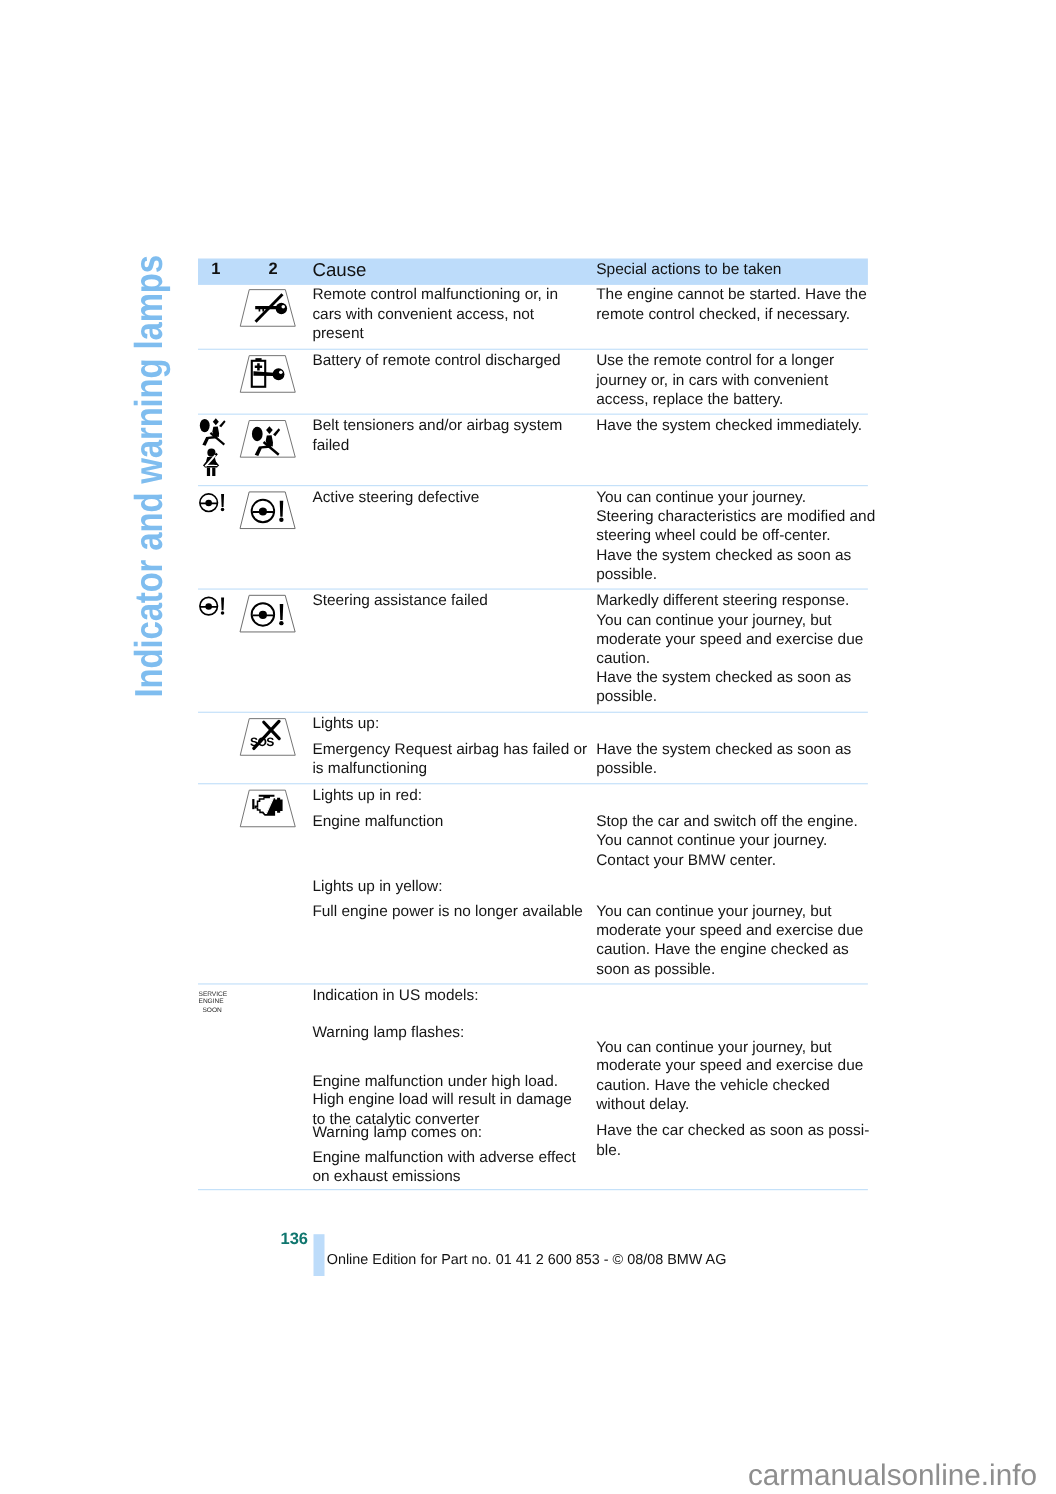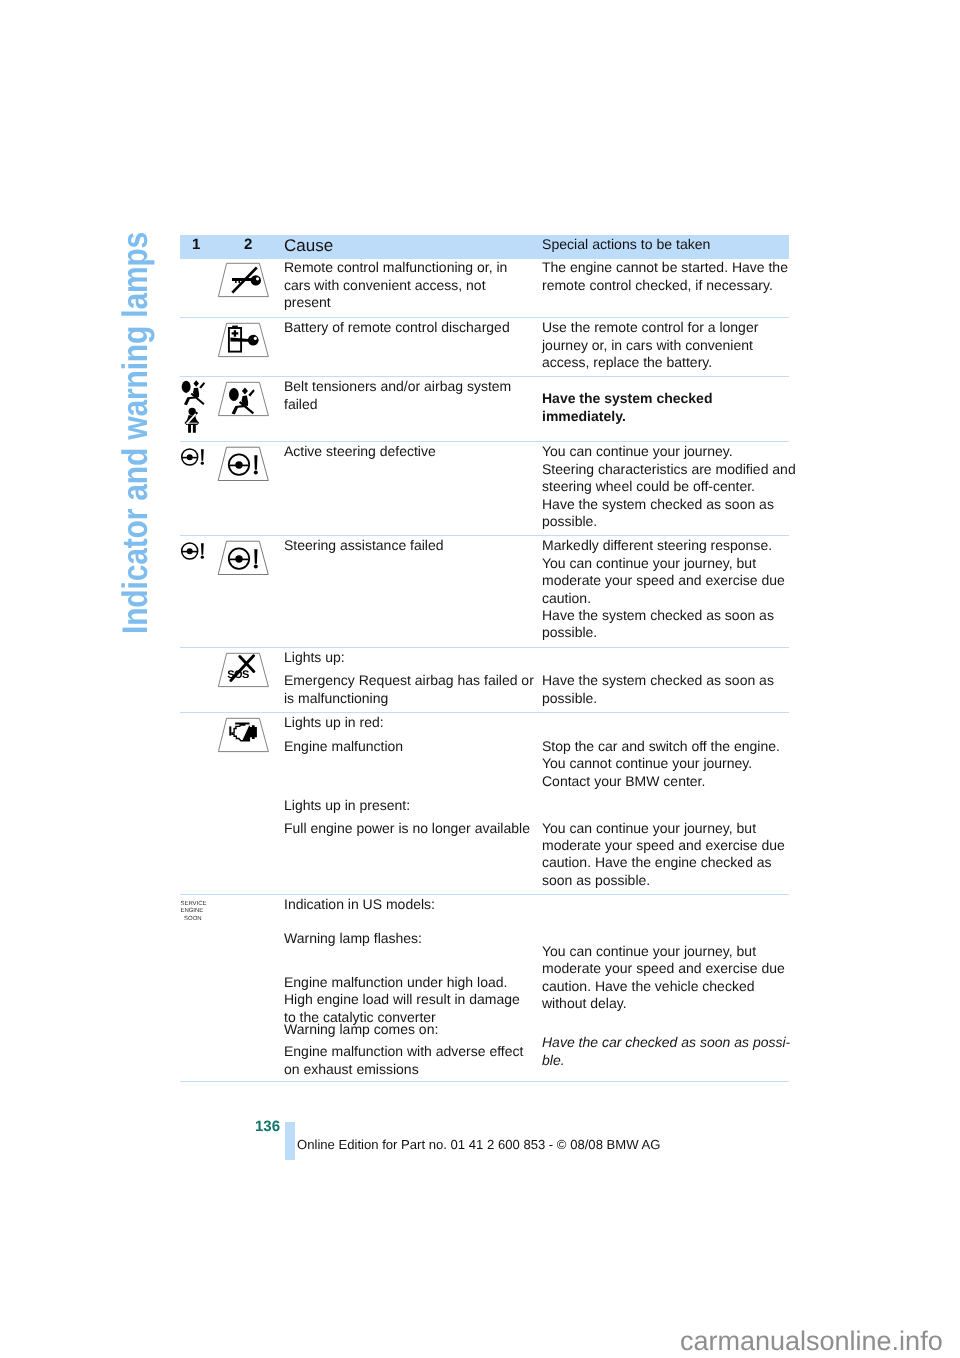--- a/index.html
+++ b/index.html
@@ -129,21 +129,21 @@
    <ellipse cx="6.4" cy="11.2" rx="5.3" ry="7.1"></ellipse>
    <path d="M18.4 3.6 L21.7 7.4 L18.4 11.2 L15.1 7.4 Z"></path>
    <path d="M15.8 12.8 L20.6 12.4 L21.9 19.6 L21.7 23.6 L16.2 22.6 L14.7 18.1 Z"></path>
    <path d="M22.0 11.8 L27.6 5.6 L29.0 7.4 L24.2 13.4 Z"></path>
    <path d="M17.8 19.6 L16.6 22.6 L8.0 23.6 L3.9 31.8 L7.4 33.0 L10.8 25.6 L20.0 24.8 L20.4 19.4 Z"></path>
    <path d="M12.6 19.2 L27.6 31.8" stroke="#000" stroke-width="2.4" fill="none"></path>
   </g>
  </svg>
           </div>
           <div class="txt col-cause" style="top: 0px;">Belt tensioners and/or airbag system failed</div>
-          <div class="txt col-act" style="top: 12px; font-weight: bold;">
+          <div class="txt col-act" style="top: 0px;">
             <div>Have the system checked immediately.</div>
           </div>
         </div>
         <div class="row" style="height: 94px;">
           <div class="col-i1">
             <svg class="ic" width="30" height="27" viewBox="0 0 30 27">
   <circle cx="9.7" cy="14.0" r="8.0" fill="none" stroke="#000" stroke-width="1.5"></circle>
   <path d="M1.8 14.6 L17.6 14.6" stroke="#000" stroke-width="1.6"></path>
   <circle cx="9.7" cy="14.3" r="3.0" fill="#000"></circle>
   <path d="M21.0 6.2 L23.7 6.2 L23.2 17.8 L21.5 17.8 Z" fill="#000"></path>
@@ -223,21 +223,21 @@
   </g>
  </svg>
           </div>
           <div class="txt col-cause" style="top: 0px;">Lights up in red:</div>
           <div class="txt col-cause" style="top: 23.5px;">Engine malfunction</div>
           <div class="txt col-act" style="top: 23.5px;">
             <div>Stop the car and switch off the engine.</div>
             <div>You cannot continue your journey.</div>
             <div>Contact your BMW center.</div>
           </div>
-          <div class="txt col-cause" style="top: 83.1px;">Lights up in present:</div>
+          <div class="txt col-cause" style="top: 83.1px;">Lights up in yellow:</div>
           <div class="txt col-cause" style="top: 105.4px;">Full engine power is no longer available</div>
           <div class="txt col-act" style="top: 105.4px;">
             <div>You can continue your journey, but moderate your speed and exercise due caution. Have the engine checked as soon as possible.</div>
           </div>
         </div>
         <div class="row" style="height: 187px;">
           <div class="col-i1">
             <div class="ses">
               <div>SERVICE</div>
               <div>ENGINE</div>
@@ -245,21 +245,21 @@
             </div>
           </div>
           <div class="col-i2"></div>
           <div class="txt col-cause" style="top: 0px;">Indication in US models:</div>
           <div class="txt col-cause" style="top: 34px;">Warning lamp flashes:</div>
           <div class="txt col-cause" style="top: 46.6px; margin-top: 32px;">Engine malfunction under high load. High engine load will result in damage to the catalytic converter</div>
           <div class="txt col-act" style="top: 46.6px;">
             <div>You can continue your journey, but moderate your speed and exercise due caution. Have the vehicle checked without delay.</div>
           </div>
           <div class="txt col-cause" style="top: 124.7px;">Warning lamp comes on:</div>
-          <div class="txt col-act" style="top: 138px; font-style: italic;">
+          <div class="txt col-act" style="top: 123px;">
             <div>Have the car checked as soon as possi-</div>
             <div>ble.</div>
           </div>
           <div class="txt col-cause" style="top: 146.9px;">Engine malfunction with adverse effect on exhaust emissions</div>
         </div>
       </div>
     <div class="tbl-bottom"></div>
   </div>
   <div class="pagenum">136</div>
   <div class="pagemark"></div>

